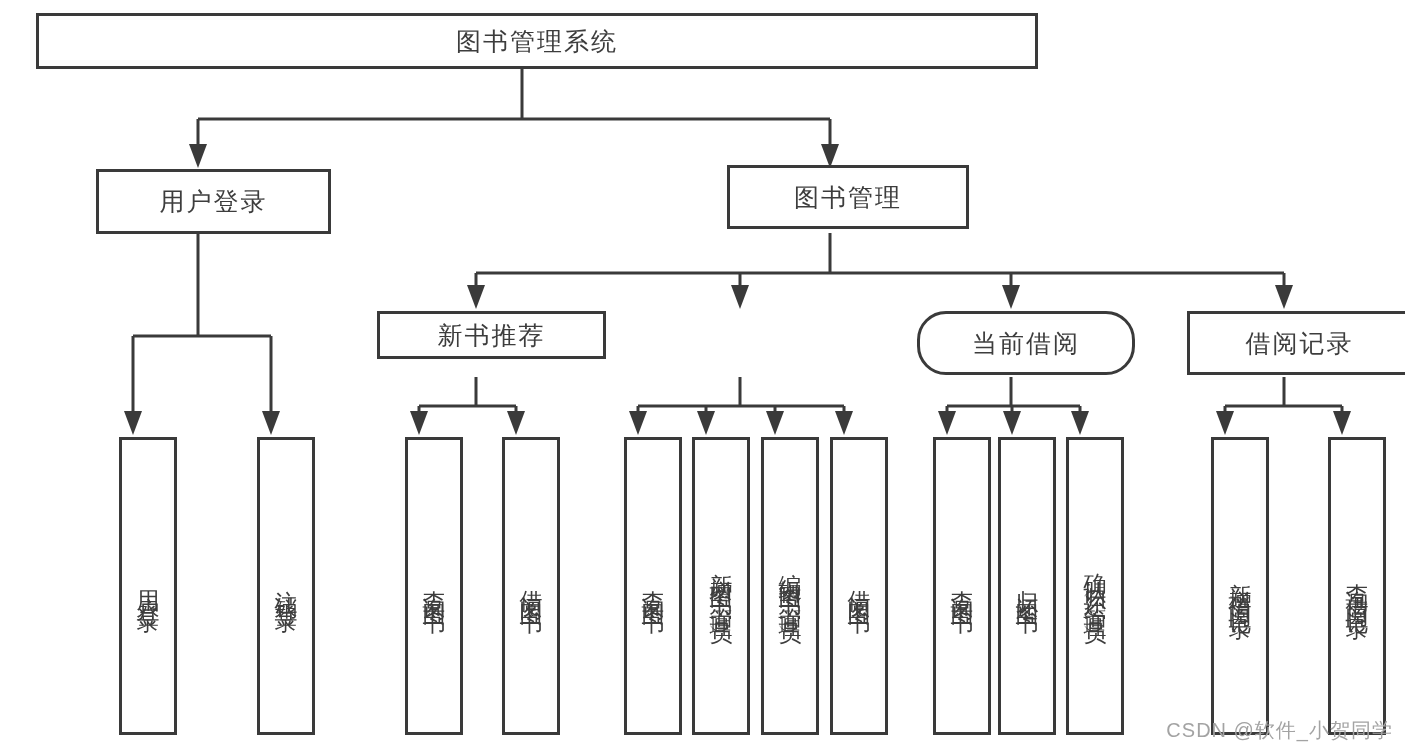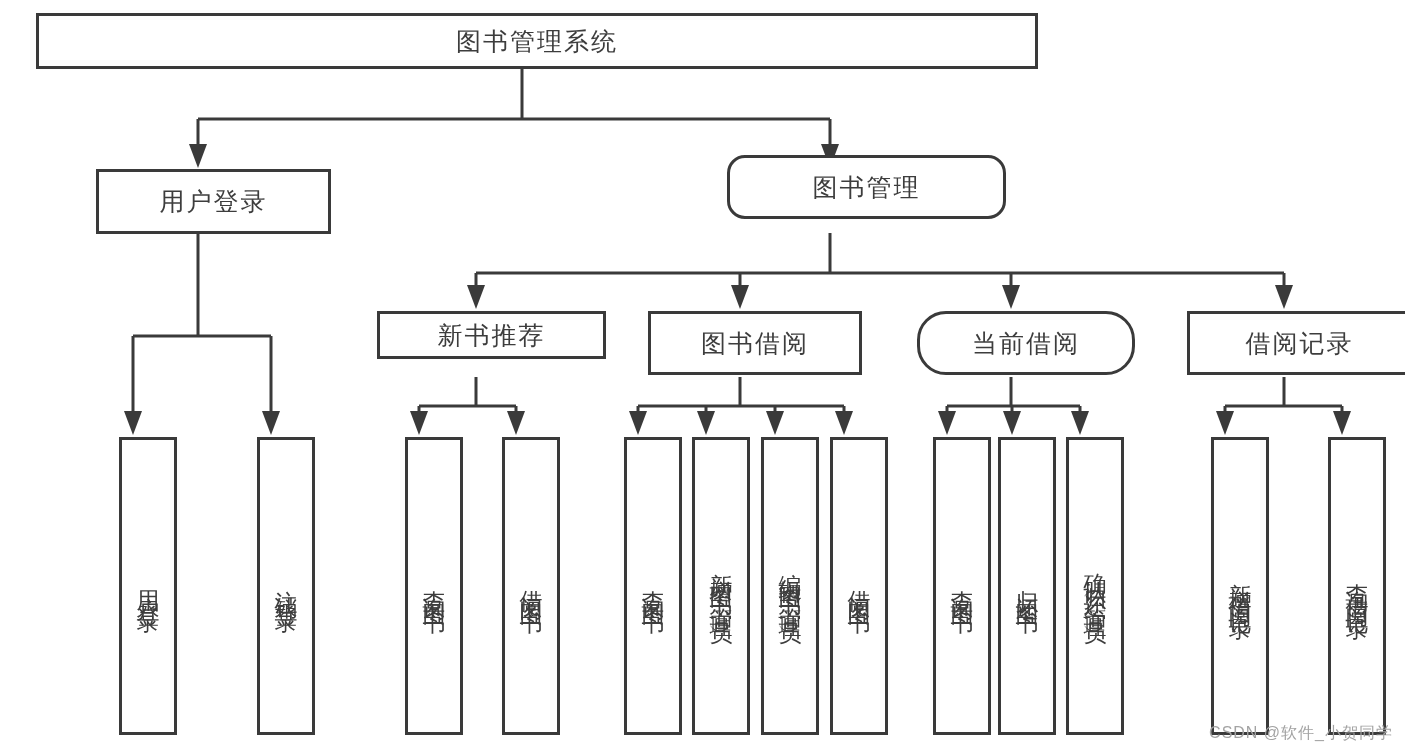--- a/index.html
+++ b/index.html
@@ -52,21 +52,21 @@
     text-orientation: mixed;
     font-size: 23px;
     letter-spacing: 7px;
     line-height: 1;
     white-space: normal;
   }
   .watermark {
     position: absolute;
     right: 12px;
     bottom: 3px;
-    font-size: 16px;
+    font-size: 20px;
     color: #a3a3a3;
     letter-spacing: 1px;
     z-index: 3;
     white-space: nowrap;
   }
 </style>
 </head>
 <body>
 
 <div class="canvas">
@@ -121,29 +121,26 @@
     </g>
   </svg>
 
   <div class="box" style="left:21px; top:13px; width:1002px; height:56px;">
     <span class="lbl">图书管理系统</span>
   </div>
 
   <div class="box" style="left:81px; top:169px; width:235px; height:65px;">
     <span class="lbl">用户登录</span>
   </div>
-  <div class="box" style="left:712px; top:155px; width:279px; height:64px;border-radius:18px;">
+  <div class="box" style="left:712px; top:165px; width:242px; height:64px;">
     <span class="lbl">图书管理</span>
   </div>
 
   <div class="box" style="left:362px; top:311px; width:229px; height:48px;">
     <span class="lbl">新书推荐</span>
-  </div>
-  <div class="box" style="left:633px; top:311px; width:214px; height:64px;">
-    <span class="lbl">图书借阅</span>
   </div>
   <div class="box" style="left:902px; top:311px; width:218px; height:64px;border-radius:29px;">
     <span class="lbl">当前借阅</span>
   </div>
   <div class="box" style="left:1172px; top:311px; width:225px; height:64px;">
     <span class="lbl">借阅记录</span>
   </div>
 
   <div class="box leaf" style="left:104px; top:437px; width:58px; height:298px;">
     <span class="lbl">用户登录</span>

